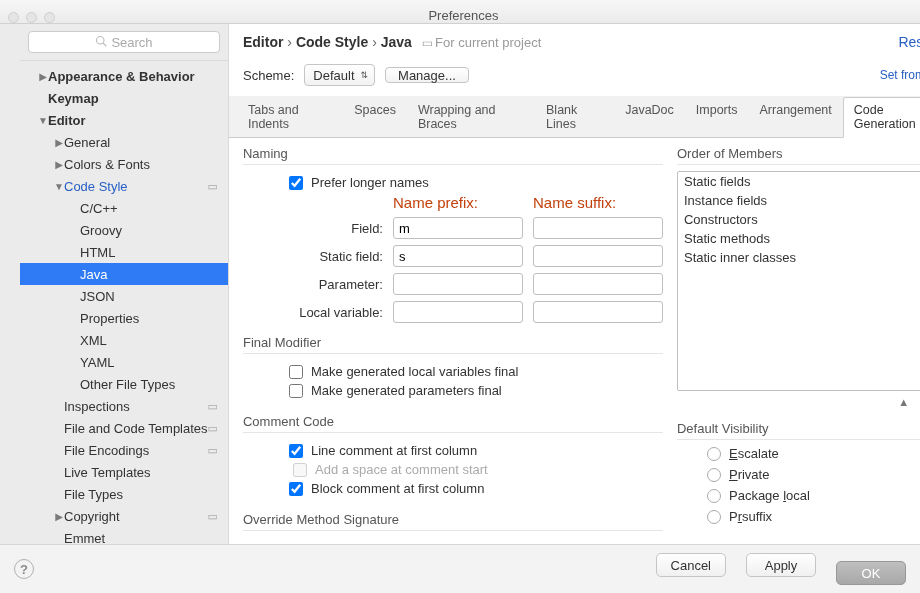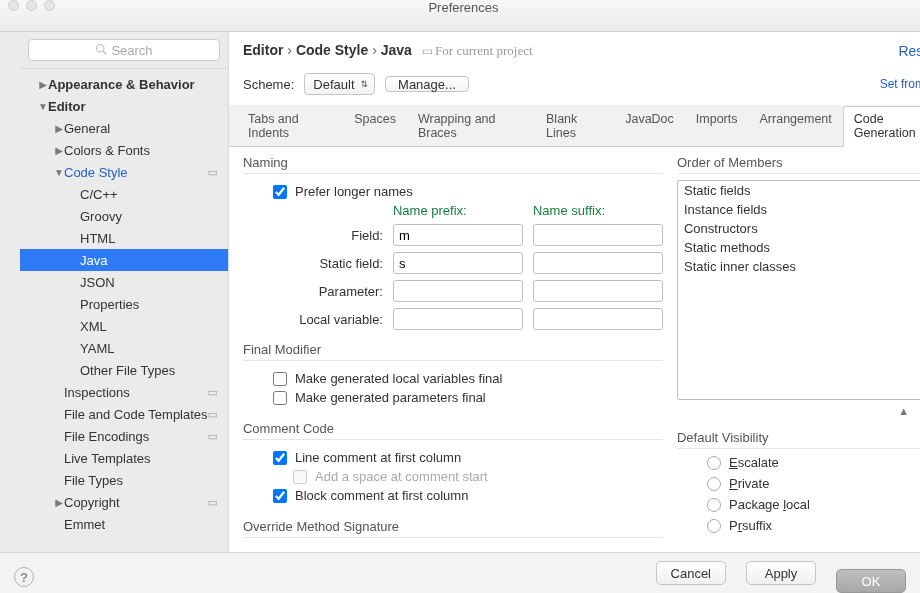--- a/index.html
+++ b/index.html
@@ -1,17 +1,17 @@
 <!DOCTYPE html>
 <html><head>
 <meta charset="utf-8">
 <style>
   * { box-sizing: border-box; margin: 0; padding: 0; }
   body { font-family: -apple-system, "Helvetica Neue", Arial, sans-serif; font-size: 13px; color: #333; background: #fff; width: 920px; height: 593px; overflow: hidden; }
-  .titlebar { height: 32px; background: linear-gradient(#f7f7f7,#ebebeb); border-bottom: 1px solid #d0d0d0; display: flex; align-items: flex-start; padding: 0 8px; }
+  .titlebar { height: 24px; background: linear-gradient(#f7f7f7,#ebebeb); border-bottom: 1px solid #d0d0d0; display: flex; align-items: flex-end; padding: 0 8px; }
   .traffic { display: flex; gap: 7px; }
   .dot { width: 11px; height: 11px; border-radius: 50%; background: #e5e5e5; border: 1px solid #cfcfcf; }
   .title { flex: 1; text-align: center; color: #555; font-size: 13px; margin-left:-40px; }
   .main { display: flex; height: 520px; }
   .sidebar { width: 244px; border-right: 1px solid #d9d9d9; display: flex; flex-direction: column; background: #ebebeb; padding-left: 20px; }
   .search-wrap { padding: 7px 8px; border-bottom: 1px solid #d9d9d9; background: #ebebeb; }
   .search { width: 100%; height: 22px; border: 1px solid #ccc; border-radius: 4px; background: #fff; display: flex; align-items: center; justify-content: center; color: #aaa; font-size: 13px; }
   .search .sicon { margin-right: 4px; }
   .tree { flex: 1; overflow: auto; background: #ebebeb; padding-top: 4px; }
   .row { display: flex; align-items: center; height: 22px; padding-right: 10px; cursor: default; }
@@ -22,45 +22,45 @@
   .row.bold .label { font-weight: 600; }
   .row.link .label { color: #2860c4; }
   .ind0 { padding-left: 12px; }
   .ind1 { padding-left: 28px; }
   .ind3 { padding-left: 60px; }
 
   .content { flex: 1; display: flex; flex-direction: column; position: relative; }
   .crumbwrap { display: flex; align-items: center; padding: 10px 14px 4px; }
   .crumbs { flex: 1; font-size: 14px; color: #666; }
   .crumbs b { font-weight: 600; color: #333; }
-  .crumbs .cp { color: #9a9a9a; font-size: 13px; margin-left: 6px; font-family: Liberation Serif, serif; }
+  .crumbs .cp { color: #9a9a9a; font-size: 13px; margin-left: 6px; }
   .crumbs .cp .ci { font-size: 12px; margin-right: 2px; }
   .reset { color: #2860c4; font-size: 14px; }
   .schemebar { display: flex; align-items: center; padding: 10px 14px 10px; gap: 10px; }
   .schemebar .lbl { color: #333; }
   .select { display: inline-flex; align-items: center; height: 22px; border: 1px solid #c5c5c5; border-radius: 4px; background: linear-gradient(#fff,#f2f2f2); padding: 0 6px 0 8px; gap: 6px; }
   .select .chev { font-size: 9px; color: #555; }
   .btn { display: inline-flex; align-items: center; height: 16px; border: 1px solid #c5c5c5; border-radius: 4px; background: linear-gradient(#fff,#f3f3f3); padding: 0 12px; }
   .setfrom { color: #2860c4; margin-left: auto; font-size: 12px; }
   .tabs { display: flex; border-bottom: 1px solid #ccc; padding-left: 8px; background: #f1f1f1; }
   .tab { padding: 5px 10px 6px; font-size: 12.5px; color: #555; border: 1px solid transparent; position: relative; top:1px; }
   .tab.active { background: #fff; border: 1px solid #ccc; border-bottom: 1px solid #fff; border-radius: 3px 3px 0 0; color:#333; }
   .panel { flex: 1; display: flex; padding: 6px 14px 0 14px; gap: 14px; overflow: auto; }
   .left { flex: 1; }
   .right { width: 258px; }
 
   fieldset.group { border: none; margin-bottom: 10px; }
   fieldset.group > legend { color: #555; font-size: 13px; padding: 0; margin-bottom: 6px; width: 100%; border-bottom: 1px solid #e5e5e5; line-height: 20px; }
 
   .namegrid { display: grid; grid-template-columns: 110px 130px 130px; gap: 6px 10px; align-items: center; margin-left: 30px; }
-  .namegrid .hdr { color: #15803d; font-size: 13px; }
+  .namegrid .hdr { color: #c2410c; font-size: 15px; }
   .namegrid .rlabel { text-align: right; color: #333; }
   .txt { height: 22px; border: 1px solid #bfbfbf; border-radius: 3px; padding: 0 5px; font-size: 13px; width: 100%; background:#fff; }
 
-  .chk { display: flex; align-items: center; gap: 8px; margin: 4px 0 4px 30px; }
+  .chk { display: flex; align-items: center; gap: 8px; margin: 4px 0 4px 46px; }
   .chk input { width: 14px; height: 14px; }
   .chk.dis { color: #aaa; }
 
   .orderbox { border: 1px solid #bfbfbf; background: #fff; height: 220px; border-radius: 2px; overflow:hidden; }
   .orderbox .oitem { padding: 2px 6px; font-size: 13px; }
   .orderbox .oitem.sel { background: #2f7bf5; color: #fff; }
   .orderctrl { display:flex; gap:6px; justify-content:flex-end; margin-top:4px; color:#777; }
   .orderctrl span { font-size:11px; border:1px solid transparent; padding:0 2px; }
 
   .radiogrp { display: flex; flex-direction: column; gap: 6px; margin-left: 30px; }
@@ -96,20 +96,24 @@
               <line x1="11" y1="11" x2="15" y2="15" stroke="#bbb" stroke-width="1.5"></line>
             </svg>
         </span>
         <span>Search</span>
       </div>
     </div>
     <div class="tree">
       <div class="row bold ind0">
           <span class="arrow">▶</span>
           <span class="label">Appearance &amp; Behavior</span>
+        </div>
+      <div class="row bold ind0">
+          <span class="arrow"></span>
+          <span class="label">Keymap</span>
         </div>
       <div class="row bold ind0">
           <span class="arrow">▼</span>
           <span class="label">Editor</span>
         </div>
       <div class="row ind1">
           <span class="arrow">▶</span>
           <span class="label">General</span>
         </div>
       <div class="row ind1">

